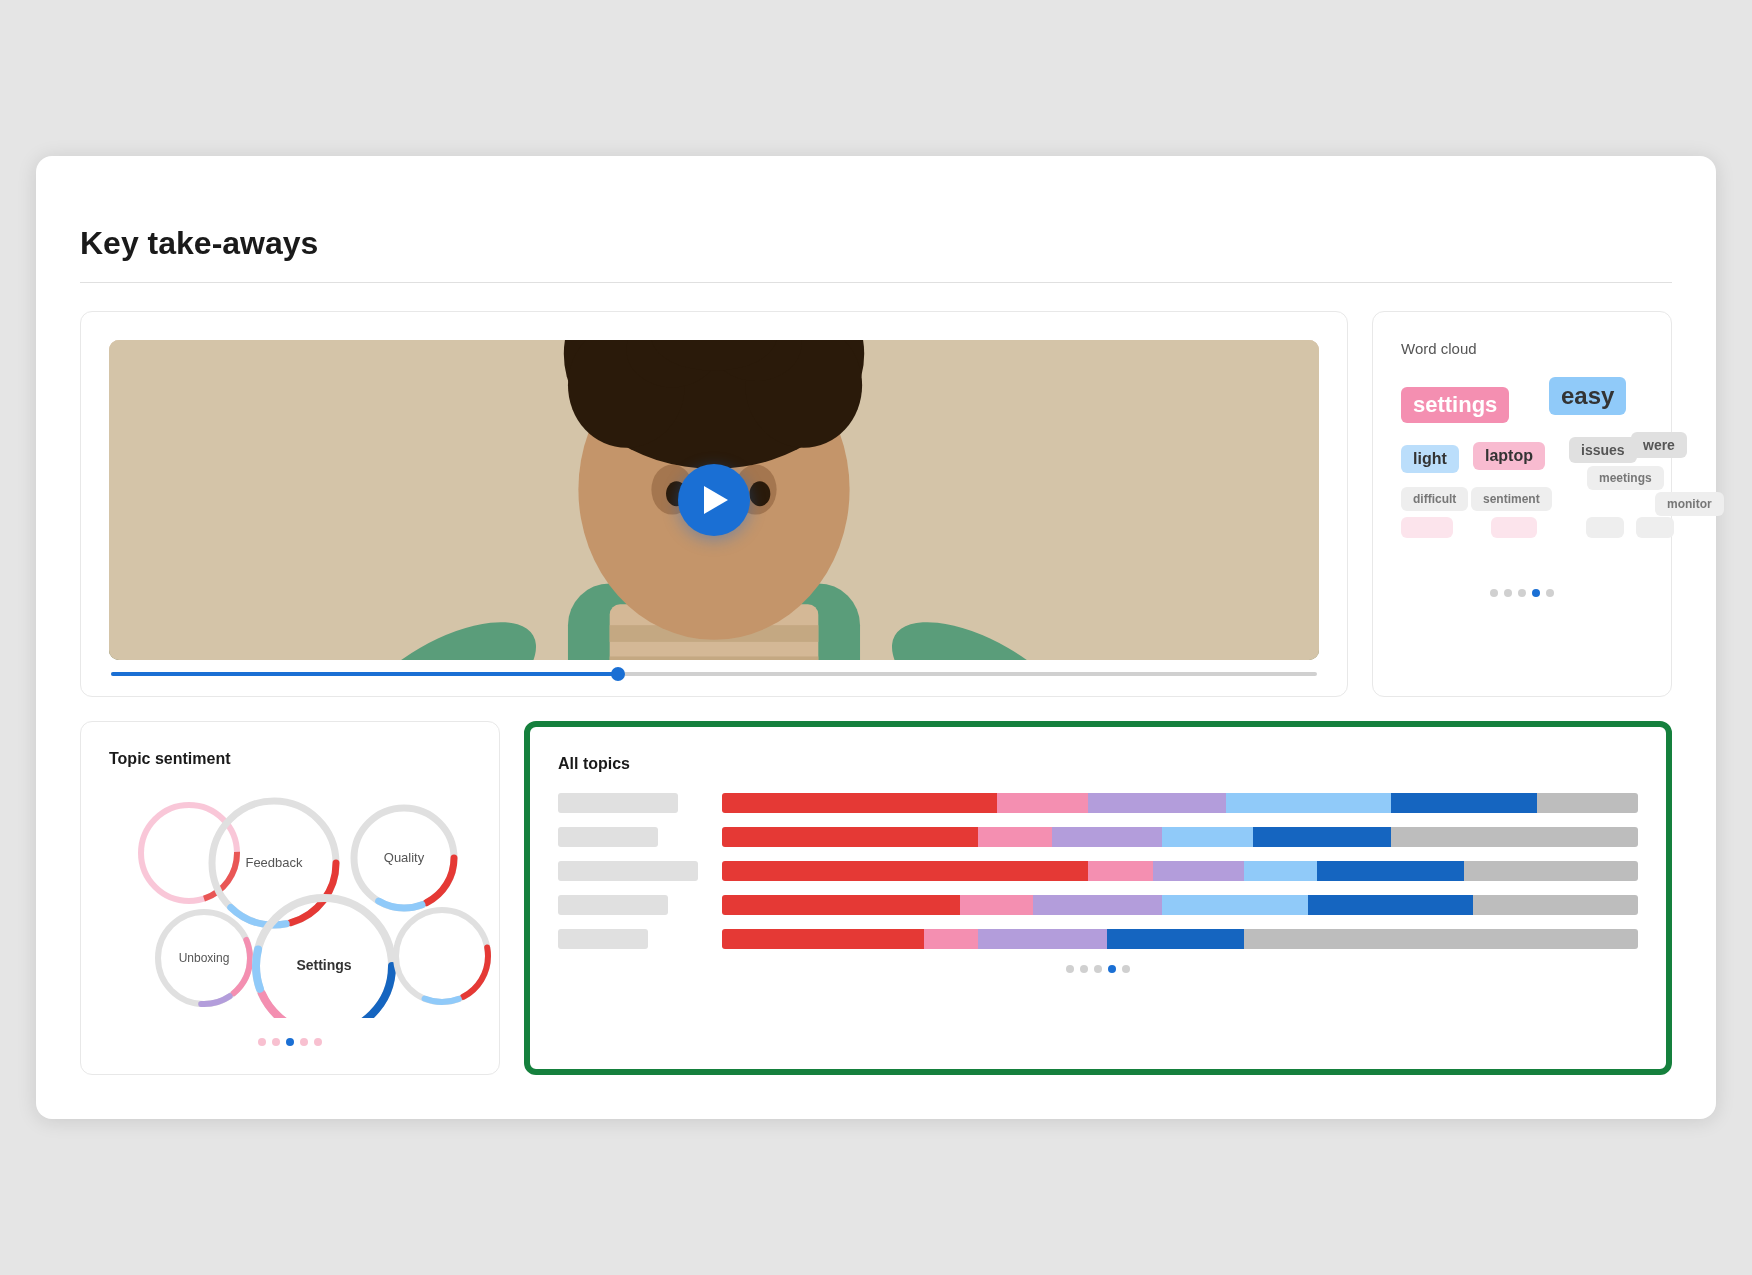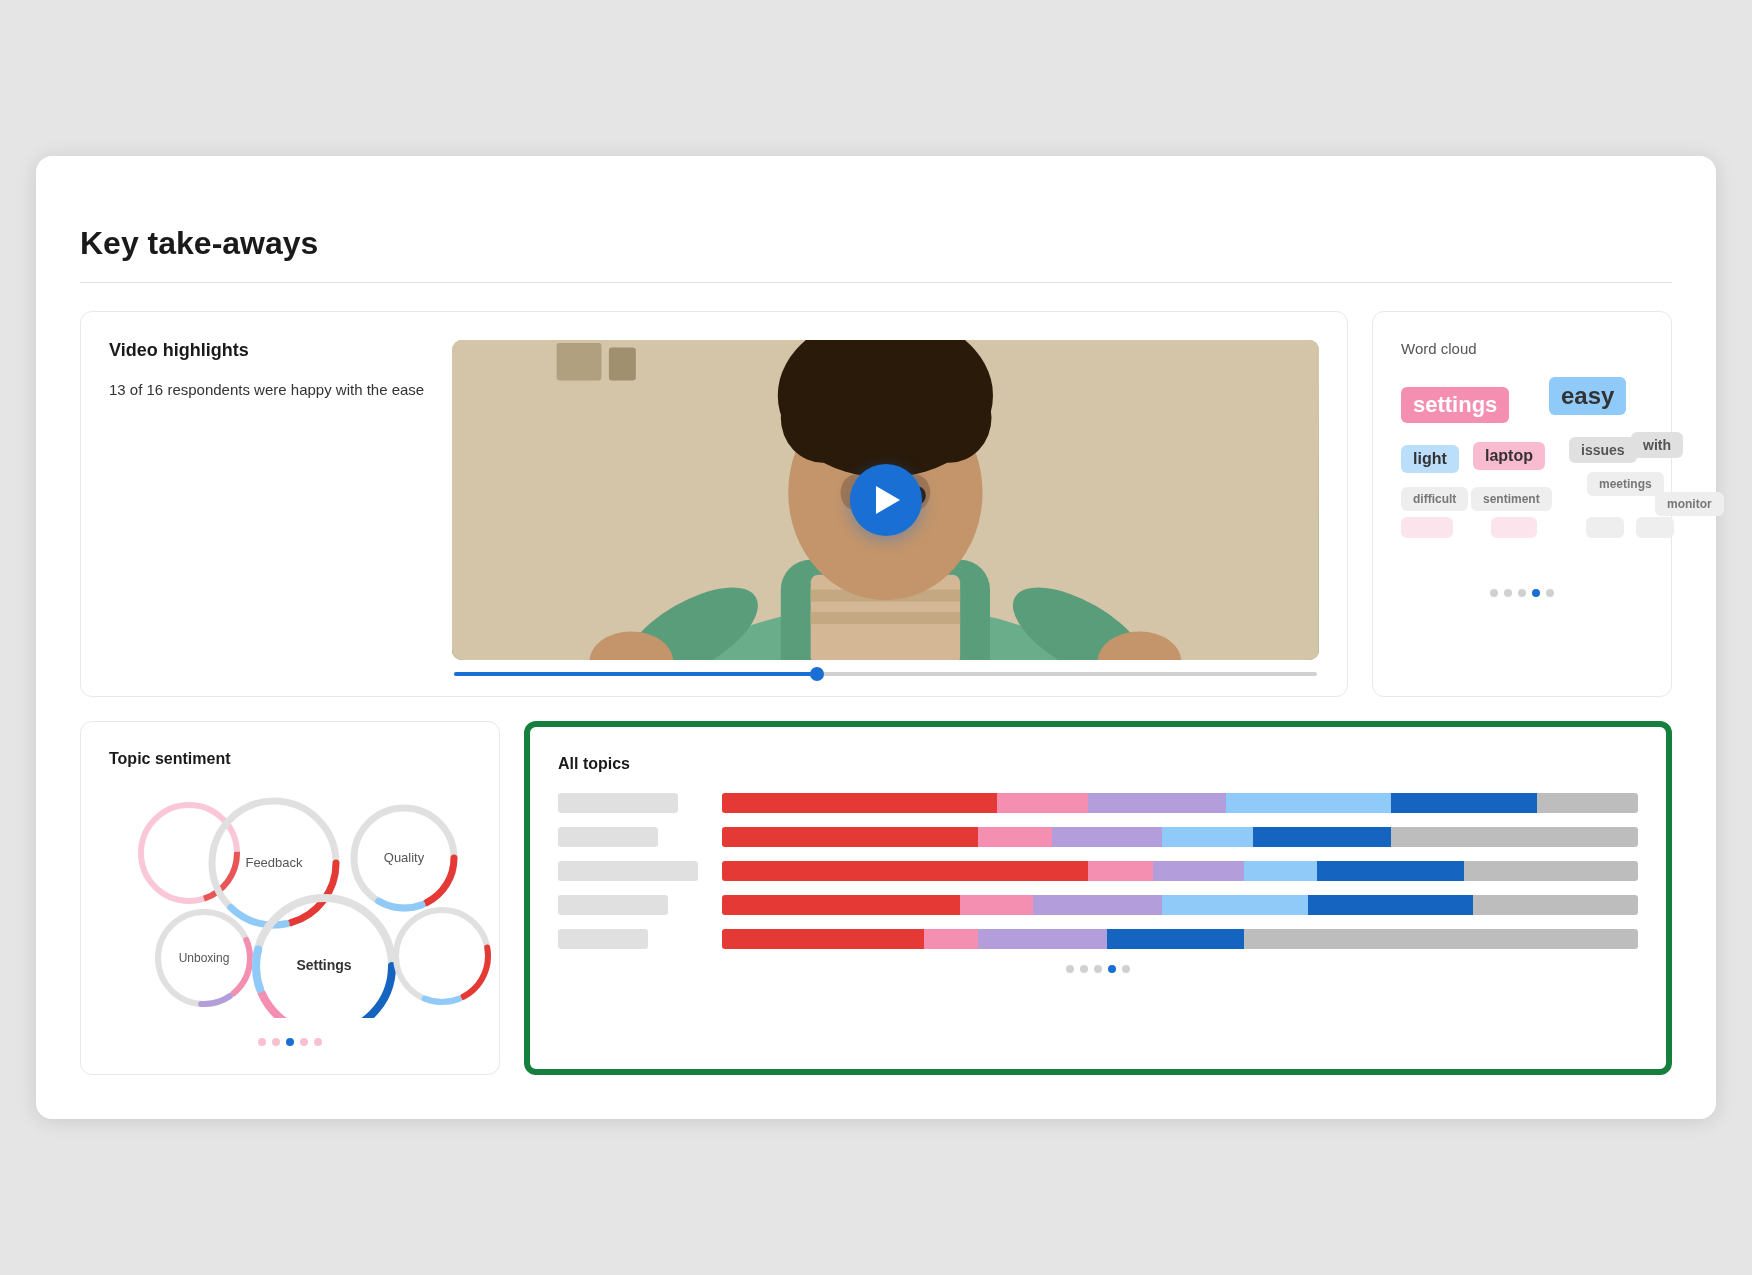--- a/index.html
+++ b/index.html
@@ -272,24 +272,20 @@
 </head>
 <body>
 
 <div class="app-container">
   <h1 class="page-title">Key take-aways</h1>
   <hr class="divider">
 
   <div class="top-row">
 
     <div class="video-card">
-      <div class="video-left">
-        <div class="video-highlights-label">Video highlights</div>
-        <div class="video-stat">13 of 16 respondents were happy with the ease</div>
-      </div>
       <div class="video-right">
         <div class="video-thumbnail">
 
           <div class="person-bg"></div>
 
           <svg style="position:absolute;inset:0;width:100%;height:100%;" viewBox="0 0 580 320" preserveAspectRatio="xMidYMid slice">
 
             <rect width="580" height="320" fill="#d4c4a8"></rect>
 
             <rect x="60" y="40" width="80" height="8" rx="2" fill="#c8b896"></rect>
@@ -348,27 +344,27 @@
         <span class="word-tag word-tag-pink-large" style="top:10px;left:0px;">settings</span>
 
         <span class="word-tag word-tag-blue-large" style="top:0px;left:148px;">easy</span>
 
         <span class="word-tag word-tag-blue-medium" style="top:68px;left:0px;">light</span>
 
         <span class="word-tag word-tag-pink-medium" style="top:65px;left:72px;">laptop</span>
 
         <span class="word-tag word-tag-gray-medium" style="top:60px;left:168px;">issues</span>
 
-        <span class="word-tag word-tag-gray-medium" style="top:55px;left:230px;">with</span>
+        <span class="word-tag word-tag-gray-medium" style="top:55px;left:230px;">were</span>
 
         <span class="word-tag word-tag-gray-small" style="top:110px;left:0px;">difficult</span>
 
         <span class="word-tag word-tag-gray-small" style="top:110px;left:70px;">sentiment</span>
 
-        <span class="word-tag word-tag-gray-small" style="top:95px;left:186px;">meetings</span>
+        <span class="word-tag word-tag-gray-small" style="top:89px;left:186px;">meetings</span>
 
         <span class="word-tag word-tag-gray-small" style="top:115px;left:254px;">monitor</span>
 
         <span class="word-tag word-tag-pink-small" style="top:140px;left:0px;font-size:10px;"> &nbsp;&nbsp;&nbsp;&nbsp;&nbsp;&nbsp;&nbsp;&nbsp;&nbsp;&nbsp;</span>
         <span class="word-tag word-tag-pink-small" style="top:140px;left:90px;font-size:10px;"> &nbsp;&nbsp;&nbsp;&nbsp;&nbsp;&nbsp;&nbsp;&nbsp;</span>
         <span class="word-tag word-tag-gray-small" style="top:140px;left:185px;font-size:10px;"> &nbsp;&nbsp;&nbsp;&nbsp;&nbsp;</span>
         <span class="word-tag word-tag-gray-small" style="top:140px;left:235px;font-size:10px;"> &nbsp;&nbsp;&nbsp;&nbsp;&nbsp;</span>
       </div>
       <div class="cloud-dots">
         <div class="cloud-dot"></div>

